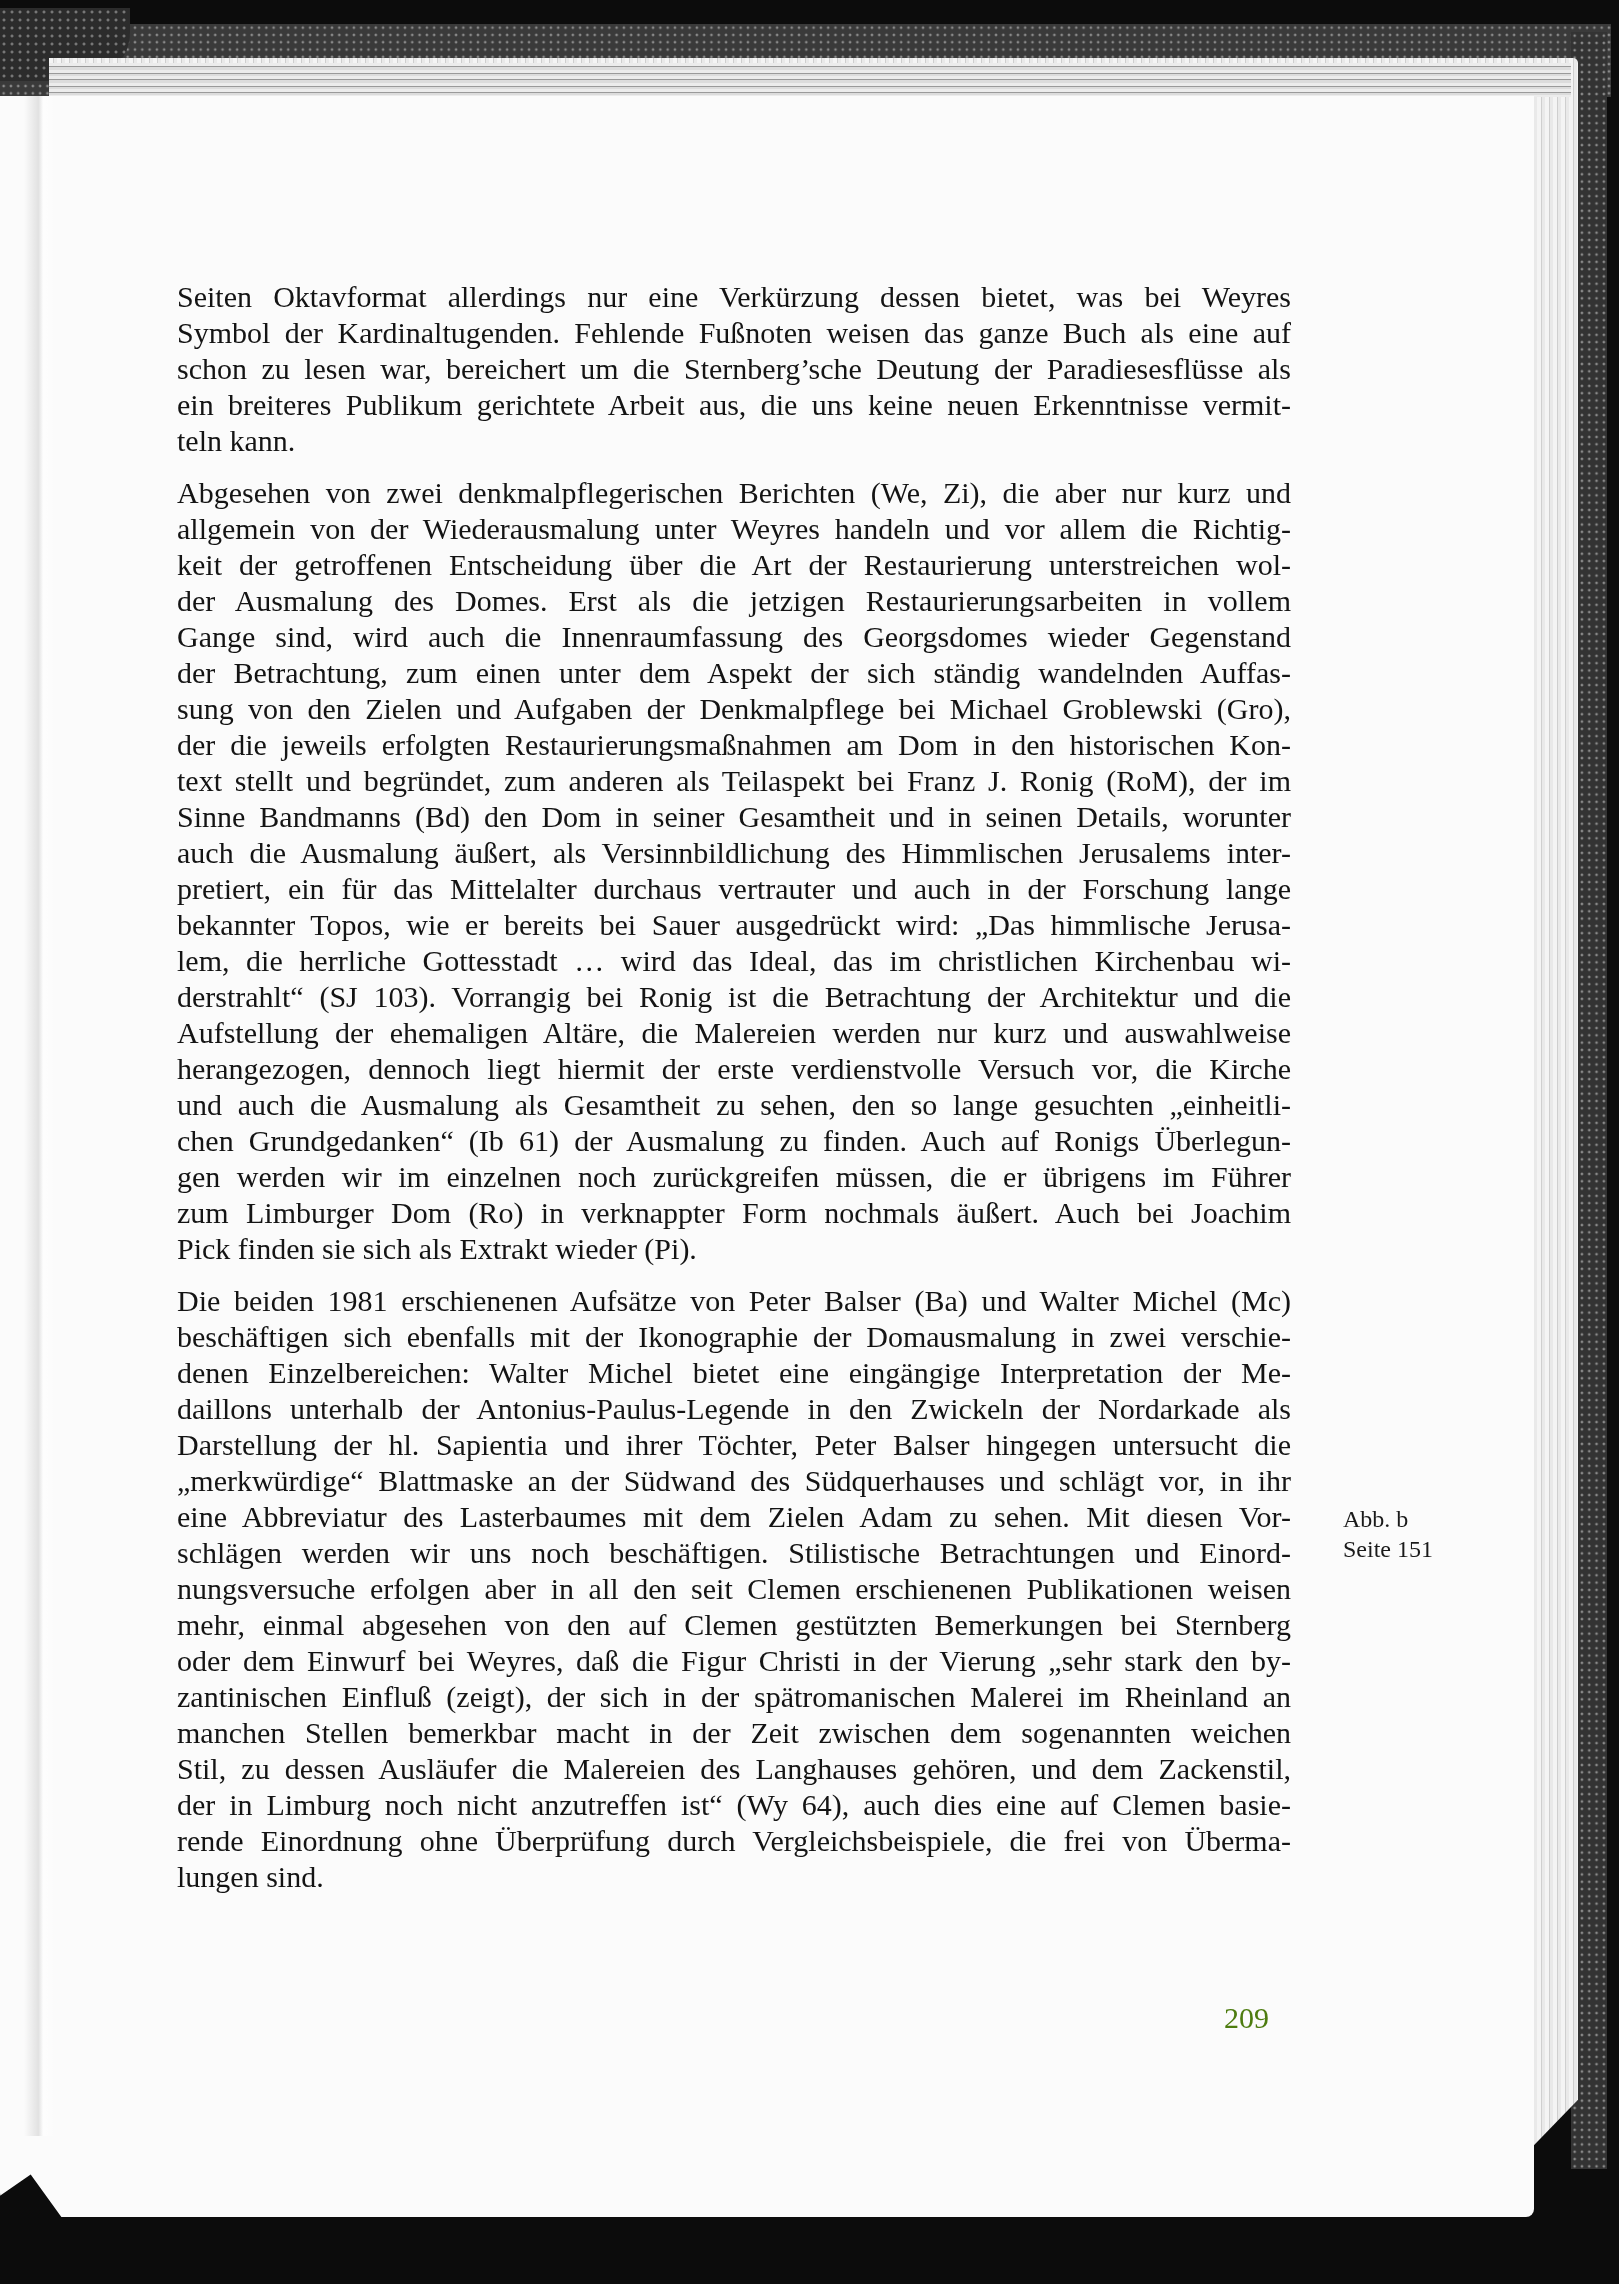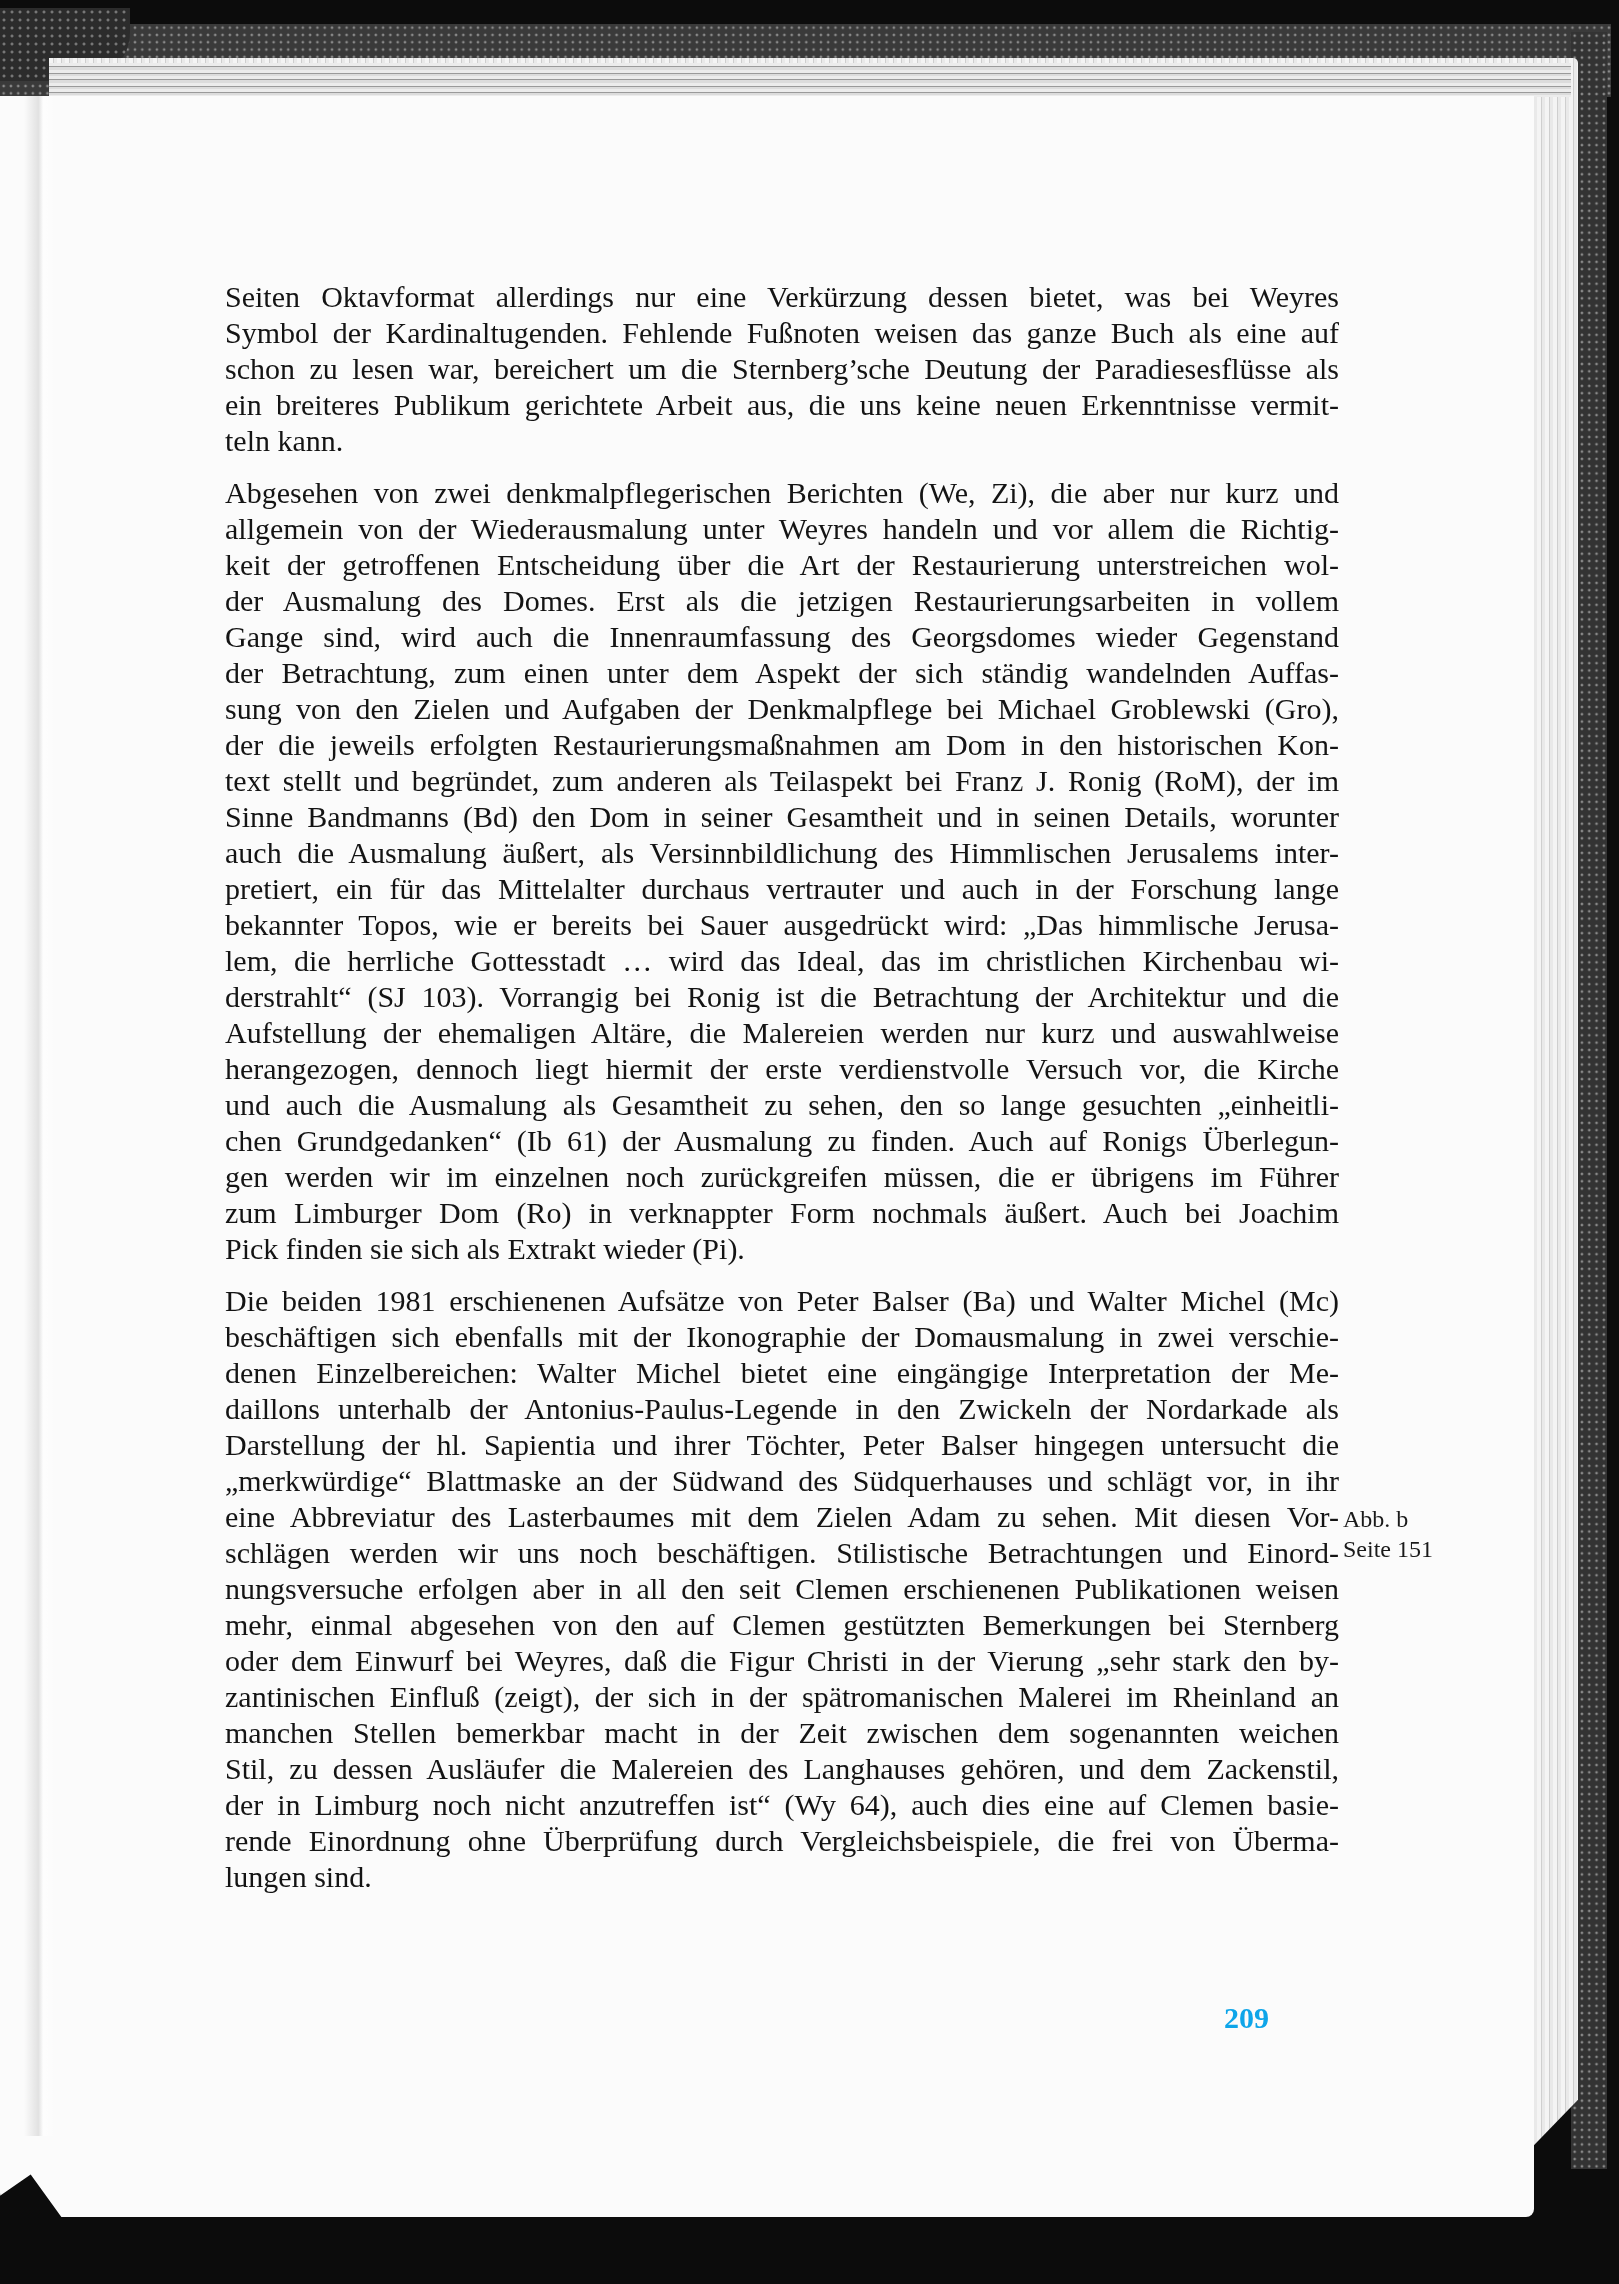--- a/index.html
+++ b/index.html
@@ -45,35 +45,35 @@
     border-bottom-left-radius: 24px;
     border-bottom-right-radius: 8px;
     clip-path: polygon(0 0, 100% 0, 100% 100%, 4% 100%, 2% 98%, 0 99%);
   }
   .gutter {
     position: absolute; left: 24px; top: 96px; width: 32px; height: 2040px;
     background: linear-gradient(90deg, rgba(0,0,0,0) 0%, rgba(0,0,0,0.10) 45%, rgba(255,255,255,0.6) 60%, rgba(0,0,0,0) 100%);
   }
   .text-block {
     position: absolute; left: 177px; top: 279px; width: 1114px;
-    font-size: 30px; line-height: 36px; color: #141414; margin-left: 48px;
+    font-size: 30px; line-height: 36px; color: #141414;
   }
   .line {
     display: block; white-space: nowrap; text-align: justify;
     text-align-last: justify; height: 36px;
   }
   .line.last { text-align-last: left; }
   .para-gap { height: 16px; }
   .margin-note {
     position: absolute; left: 1295px; top: 1504px;
     font-size: 24px; line-height: 30px; color: #1a1a1a; margin-left: 48px;
   }
   .page-number {
     position: absolute; left: 1224px; top: 2001px;
-    font-size: 30px; color: #0ea5e9; font-weight: bold;
+    font-size: 30px; color: #4d7c0f;
   }
 </style>
 </head>
 <body>
 
 <div class="cover-top"></div>
 <div class="cover-topleft"></div>
 <div class="cover-right"></div>
 <div class="page-edges"></div>
 <div class="page-edges-top"></div>

